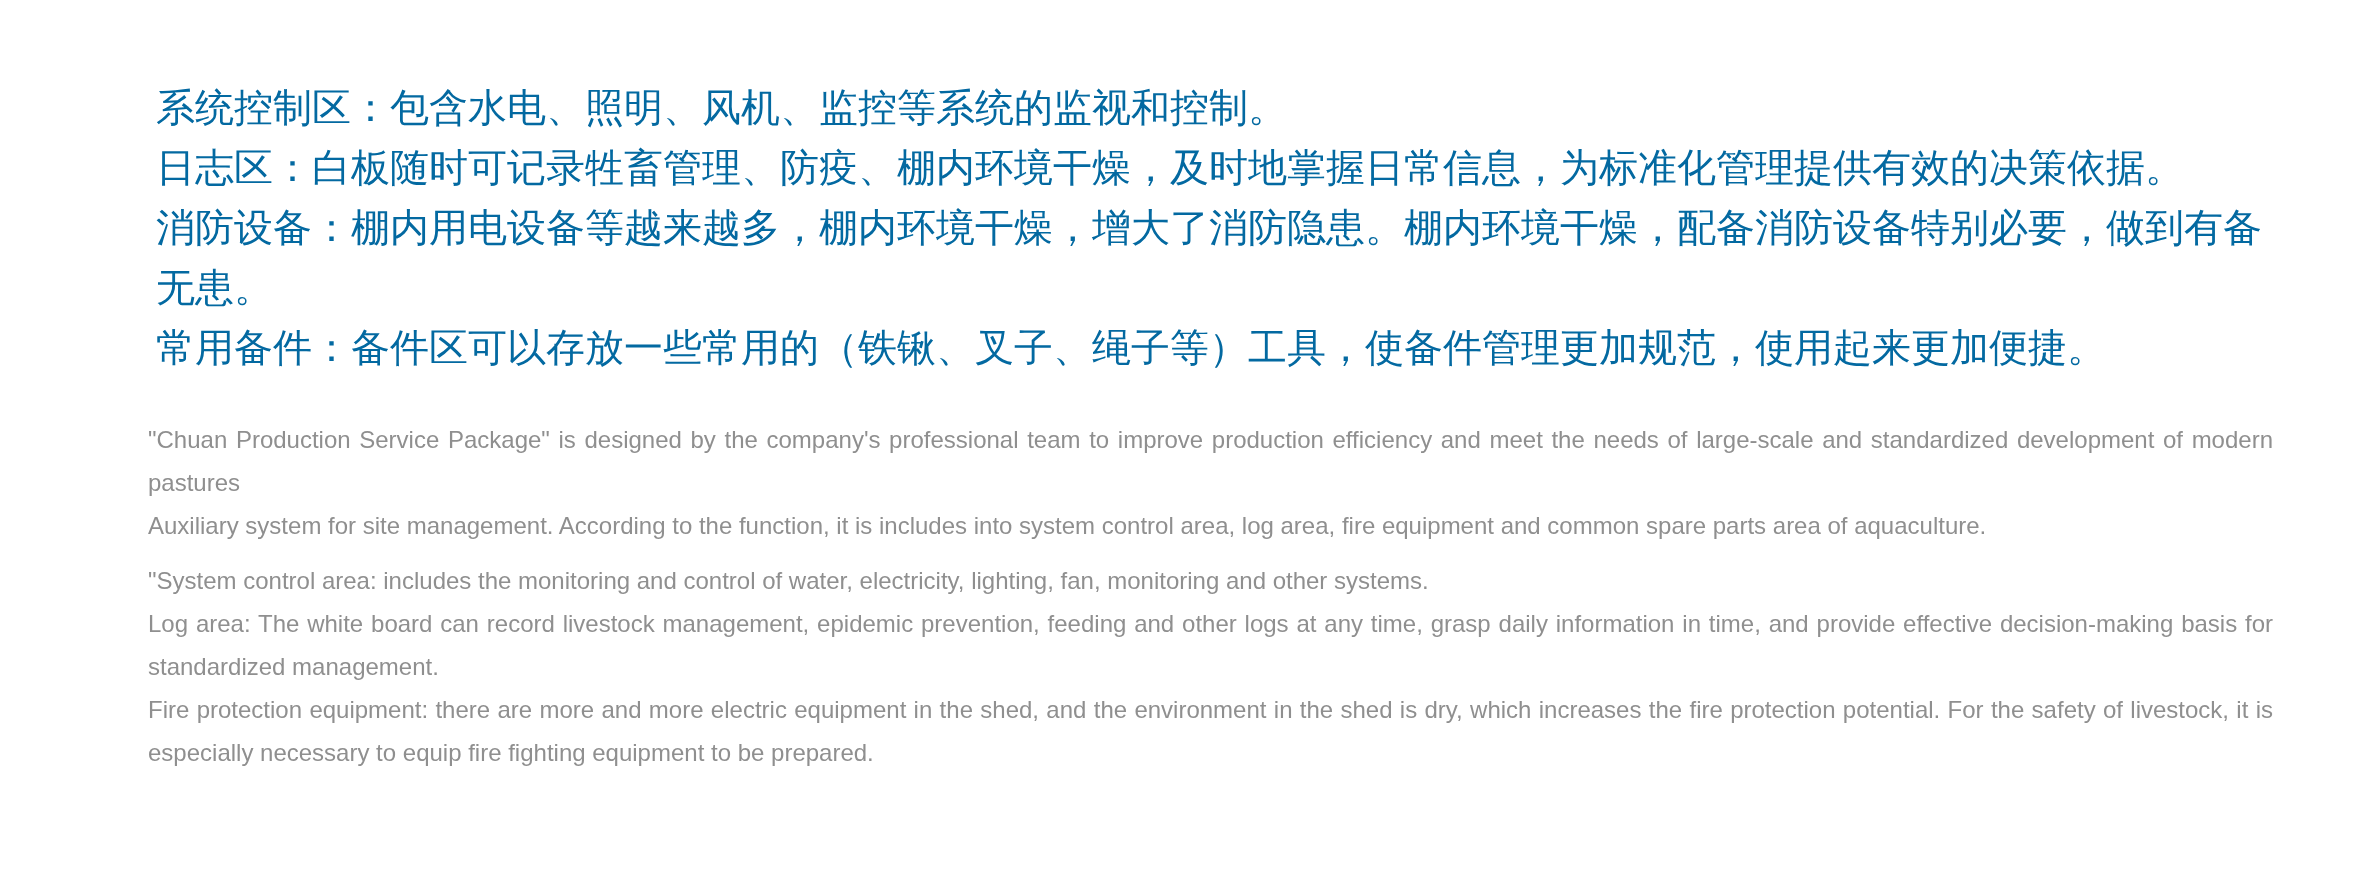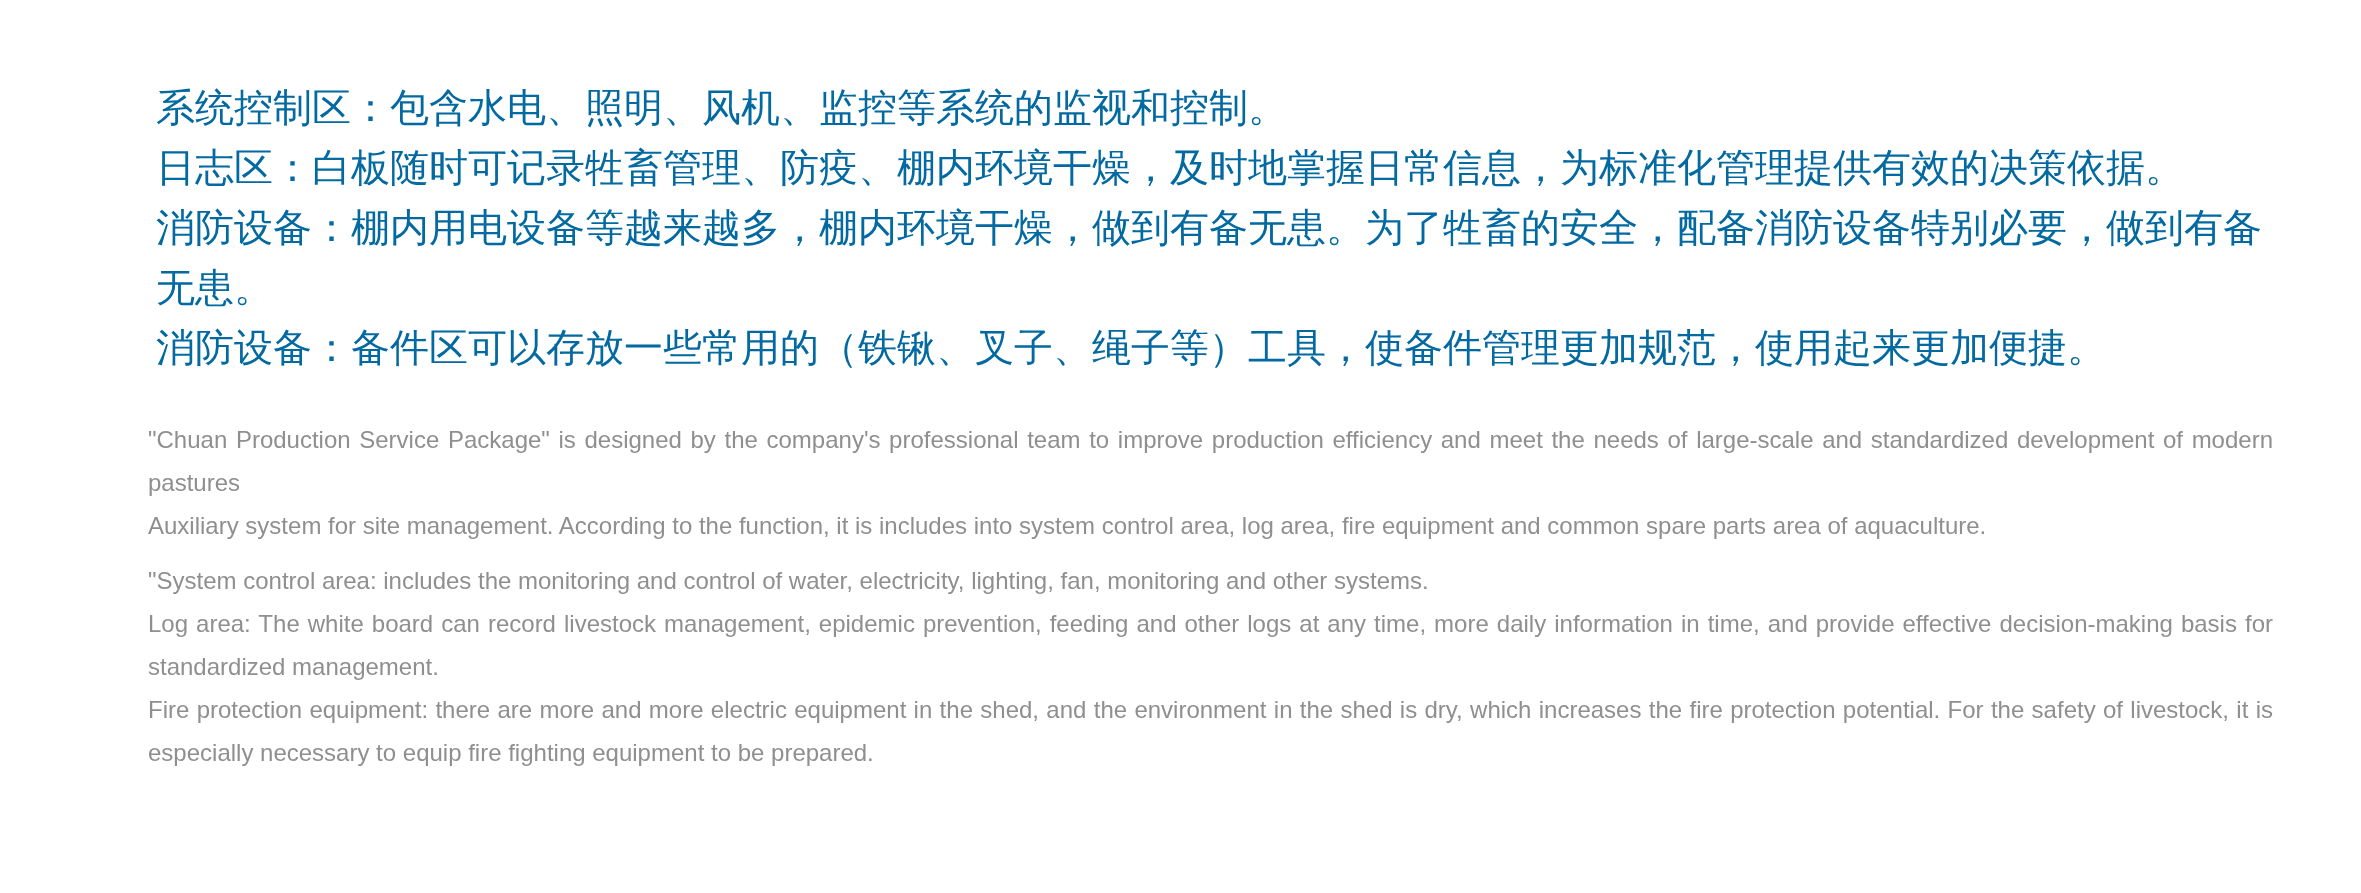--- a/index.html
+++ b/index.html
@@ -48,29 +48,29 @@
 </style>
 </head>
 <body>
 
 <div class="page">
 
 
   <div class="cn-list">
     <div class="cn-item">系统控制区：包含水电、照明、风机、监控等系统的监视和控制。</div>
     <div class="cn-item">日志区：白板随时可记录牲畜管理、防疫、棚内环境干燥，及时地掌握日常信息，为标准化管理提供有效的决策依据。</div>
-    <div class="cn-item">消防设备：棚内用电设备等越来越多，棚内环境干燥，做到有备无患。为了牲畜的安全，配备消防设备特别必要，做到有备无患。</div>
-    <div class="cn-item">消防设备：备件区可以存放一些常用的（铁锹、叉子、绳子等）工具，使备件管理更加规范，使用起来更加便捷。</div>
+    <div class="cn-item">消防设备：棚内用电设备等越来越多，棚内环境干燥，增大了消防隐患。棚内环境干燥，配备消防设备特别必要，做到有备无患。</div>
+    <div class="cn-item">常用备件：备件区可以存放一些常用的（铁锹、叉子、绳子等）工具，使备件管理更加规范，使用起来更加便捷。</div>
   </div>
 
   <div class="en-block">
     <p>"Chuan Production Service Package" is designed by the company's professional team to improve production efficiency and meet the needs of large-scale and standardized development of modern pastures</p>
     <p>Auxiliary system for site management. According to the function, it is includes into system control area, log area, fire equipment and common spare parts area of aquaculture.</p>
   </div>
 
   <div class="en-block en-details">
     <p>"System control area: includes the monitoring and control of water, electricity, lighting, fan, monitoring and other systems.</p>
-    <p>Log area: The white board can record livestock management, epidemic prevention, feeding and other logs at any time, more daily information in time, and provide effective decision-making basis for standardized management.</p>
+    <p>Log area: The white board can record livestock management, epidemic prevention, feeding and other logs at any time, grasp daily information in time, and provide effective decision-making basis for standardized management.</p>
     <p>Fire protection equipment: there are more and more electric equipment in the shed, and the environment in the shed is dry, which increases the fire protection potential. For the safety of livestock, it is especially necessary to equip fire fighting equipment to be prepared.</p>
 
   </div>
 
 </div>
 
 </body></html>

